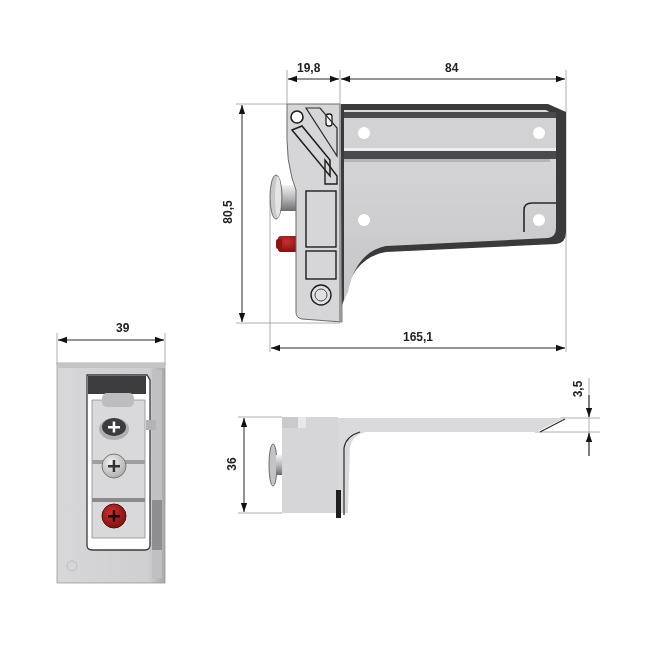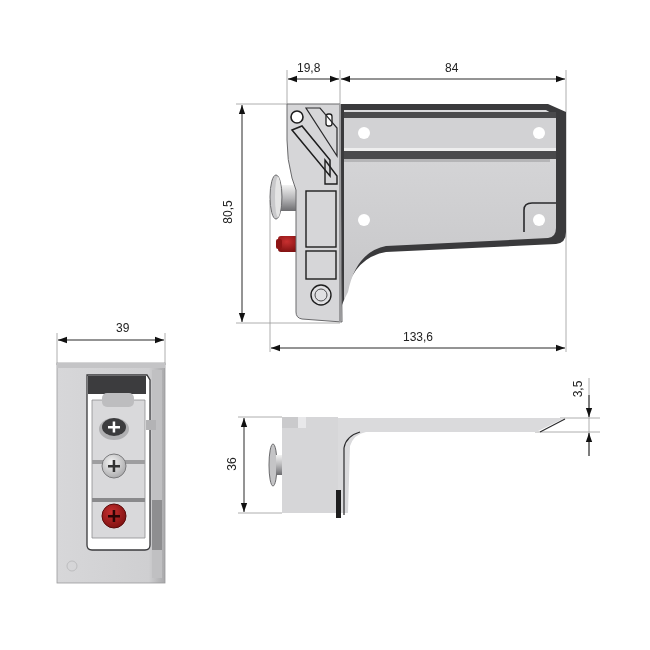--- a/index.html
+++ b/index.html
@@ -1,18 +1,18 @@
 <!DOCTYPE html>
 <html><head>
 <meta charset="utf-8">
 <style>
   html, body { margin: 0; padding: 0; background: #ffffff; }
   body { width: 650px; height: 650px; position: relative; overflow: hidden;
          font-family: "Liberation Sans", "DejaVu Sans", sans-serif; }
-  .canvas { position: absolute; left: 0; top: 0; width: 650px; height: 624px; }
+  .canvas { position: absolute; left: 0; top: 0; width: 650px; height: 624px; font-weight: bold; }
   .dim-label { position: absolute; font-size: 12px; color: #222; line-height: 1; white-space: nowrap; }
   .dim-label.vert { transform: rotate(-90deg); transform-origin: center center; }
   svg { position: absolute; left: 0; top: 0; }
 </style>
 </head>
 <body>
 
 <div class="canvas">
 
 <svg width="650" height="650" viewBox="0 0 650 650">
@@ -172,18 +172,18 @@
     <path d="M335,418 L565,418 L536,432 L366,432 Q354,434 350,446 L348,513 L338,513 L338,418 Z" fill="#dadadc"></path>
     <path d="M344,515 L344,448 Q346,436 360,432" fill="none" stroke="#2c2c2e" stroke-width="1.2"></path>
     <rect x="336" y="490" width="5" height="28" fill="#1e1e1e"></rect>
     <path d="M540,432 L565,419" stroke="#2c2c2e" stroke-width="1.2"></path>
   </g>
 </svg>
 
 <div class="dim-label" style="left:297px; top:62px;">19,8</div>
 <div class="dim-label" style="left:445px; top:62px;">84</div>
 <div class="dim-label vert" style="left:216px; top:206px;">80,5</div>
-<div class="dim-label" style="left:403px; top:331px;">133,6</div>
+<div class="dim-label" style="left:403px; top:331px;">165,1</div>
 <div class="dim-label" style="left:116px; top:322px;">39</div>
 <div class="dim-label vert" style="left:225px; top:458px;">36</div>
 <div class="dim-label vert" style="left:570px; top:383px;">3,5</div>
 
 </div>
 
 </body></html>

